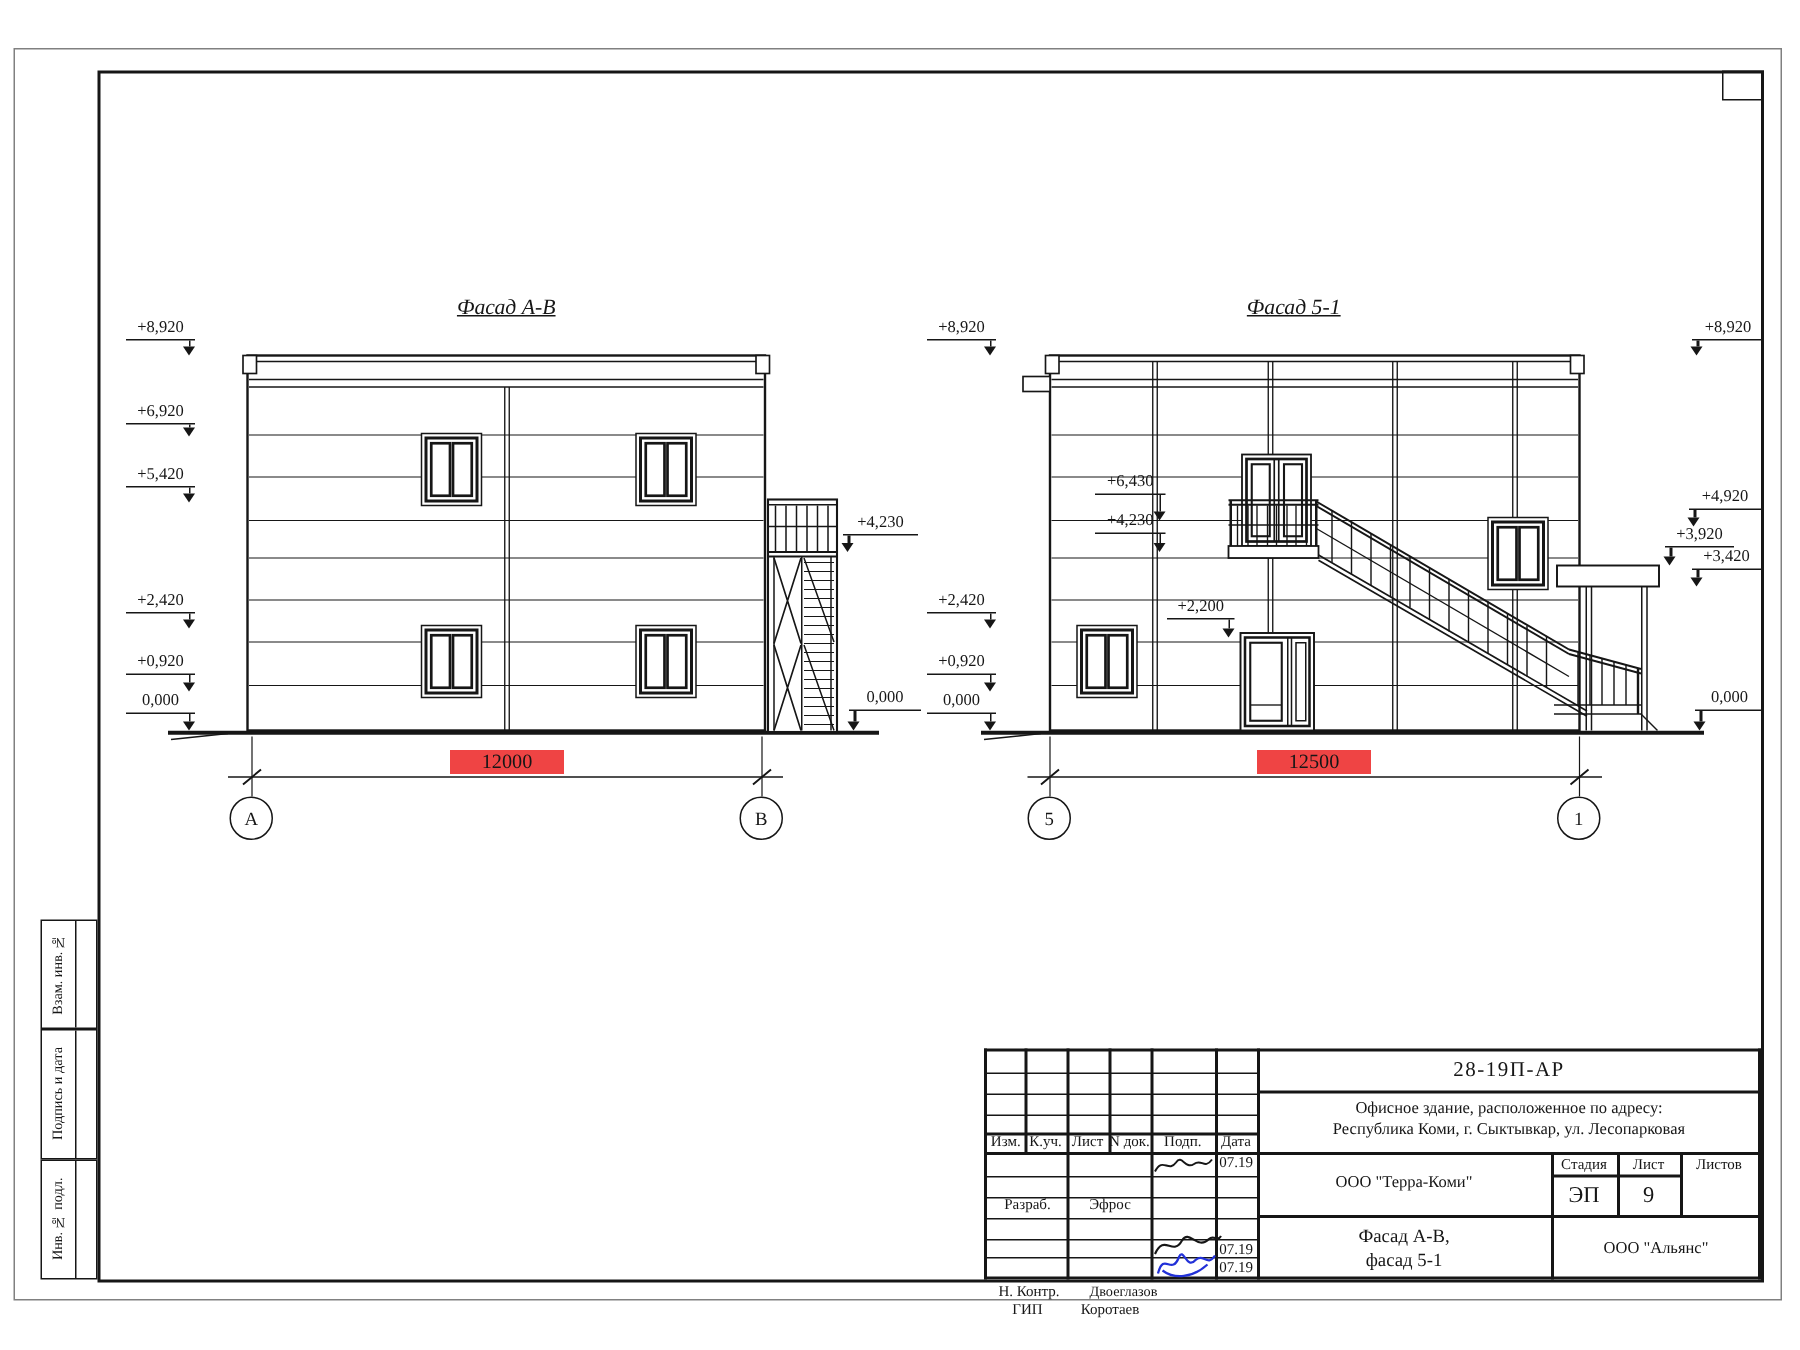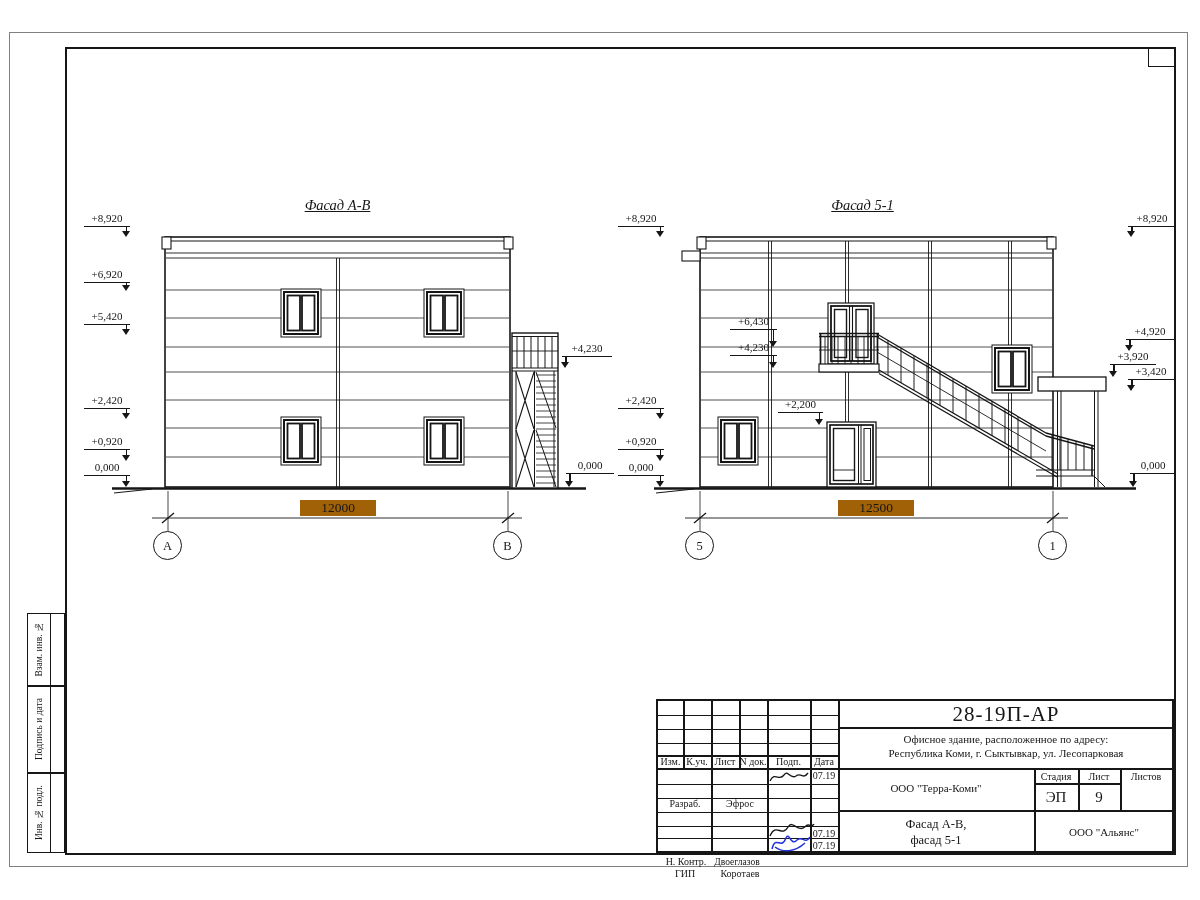--- a/index.html
+++ b/index.html
@@ -9,21 +9,21 @@
   .hl { position:absolute; background:#161616; }
   .vl { position:absolute; background:#161616; }
   
   .mark { position:absolute; text-align:center; font-size:11px; }
   .mark .lbl { display:block; border-bottom:1.5px solid #161616; height:14px; line-height:13px; padding:0 1px; white-space:nowrap; }
   .arr { position:absolute; top:100%; width:1.5px; background:#161616; }
   .arr::after { content:""; position:absolute; left:-3.7px; bottom:-6px;
     border-left:4.5px solid transparent; border-right:4.5px solid transparent; border-top:6.5px solid #161616; }
   .arr-r { right:3px; } .arr-l { left:3px; }
   .fac-title { position:absolute; font-size:14.5px; font-style:italic; text-decoration:underline; text-align:center; }
-  .dim-text { position:absolute; font-size:13.5px; text-align:center; background:#a16207; }
+  .dim-text { position:absolute; font-size:13.5px; text-align:center; background:#ef4444; }
   .bubble { position:absolute; width:29px; height:29px; border:1.3px solid #161616; border-radius:50%;
             text-align:center; line-height:28px; font-size:12.5px; background:#fff; box-sizing:border-box; }
   
   .outer-border { position:absolute; left:9px; top:32px; width:1179px; height:835px; border:1px solid #808080; box-sizing:border-box; }
   .frame { position:absolute; left:65px; top:47px; width:1111px; height:808px; border:2px solid #161616; box-sizing:border-box; }
   .corner-box { position:absolute; left:1148px; top:47px; width:28px; height:20px; border:1.7px solid #161616; box-sizing:border-box; }
   .strip { position:absolute; left:27px; top:613px; width:38px; height:240px; }
   .strip-cell { position:absolute; left:0; width:38px; border:1.3px solid #161616; box-sizing:border-box; display:flex; }
   .strip-label-col { width:22px; border-right:1.2px solid #161616; display:flex; align-items:center; justify-content:center; }
   .rot { writing-mode:vertical-rl; transform:rotate(180deg); font-size:9.5px; white-space:nowrap; }
@@ -304,37 +304,37 @@
     <div class="txt" style="left:27px;top:57px;width:28px">К.уч.</div>
     <div class="txt" style="left:55px;top:57px;width:28px">Лист</div>
     <div class="txt" style="left:83px;top:57px;width:28px">N док.</div>
     <div class="txt" style="left:111px;top:57px;width:43px">Подп.</div>
     <div class="txt" style="left:154px;top:57px;width:28px">Дата</div>
 
     <div class="txt txt-l" style="left:3px;top:71px;width:52px">Разраб.</div>
     <div class="txt txt-l" style="left:58px;top:71px;width:52px">Эфрос</div>
     <div class="txt" style="left:154px;top:71px;width:28px">07.19</div>
     <div class="txt txt-l" style="left:3px;top:129px;width:54px">Н. Контр.</div>
-    <div class="txt txt-l" style="left:46px;top:129px;width:70px;font-size:9.5px">Двоеглазов</div>
+    <div class="txt txt-l" style="left:58px;top:129px;width:70px;font-size:9.5px">Двоеглазов</div>
     <div class="txt" style="left:154px;top:129px;width:28px">07.19</div>
     <div class="txt txt-l" style="left:3px;top:141px;width:52px">ГИП</div>
     <div class="txt txt-l" style="left:58px;top:141px;width:52px">Коротаев</div>
     <div class="txt" style="left:154px;top:141px;width:28px">07.19</div>
 
     <svg class="sig" style="left:112px;top:70px" width="42" height="15" viewBox="0 0 42 15">
       <path d="M2 12 C7 2, 11 13, 16 6 C20 0, 22 11, 28 7 C33 3, 35 11, 40 4" fill="none" stroke="#161616" stroke-width="1.3"></path>
     </svg>
     <svg class="sig" style="left:112px;top:119px" width="48" height="22" viewBox="0 0 48 22">
       <path d="M2 18 C8 4, 14 20, 20 9 C25 1, 30 16, 38 8 C41 5, 44 10, 46 6" fill="none" stroke="#161616" stroke-width="1.4"></path>
     </svg>
     <svg class="sig" style="left:113px;top:132px" width="44" height="23" viewBox="0 0 44 23">
       <path d="M3 18 C7 3, 12 20, 17 7 C20 0, 22 16, 28 9 C33 4, 36 14, 41 6 M6 16 C14 22, 26 21, 36 12" fill="none" stroke="#2231d8" stroke-width="1.5"></path>
     </svg>
 
-    <div class="txt" style="left:182px;top:4px;width:336px;font-size:21px;line-height:22px;letter-spacing:1px">28-19П-АР</div>
+    <div class="txt" style="left:182px;top:4px;width:336px;font-size:14px;line-height:22px;letter-spacing:1px">28-19П-АР</div>
     <div class="txt" style="left:190px;top:33px;width:320px;font-size:11px;line-height:14px">Офисное здание, расположенное по адресу:</div>
     <div class="txt" style="left:190px;top:47px;width:320px;font-size:11px;line-height:14px">Республика Коми, г. Сыктывкар, ул. Лесопарковая</div>
     <div class="txt" style="left:182px;top:83px;width:196px;font-size:11px">ООО "Терра-Коми"</div>
     <div class="txt" style="left:378px;top:72px;width:44px">Стадия</div>
     <div class="txt" style="left:422px;top:72px;width:42px">Лист</div>
     <div class="txt" style="left:464px;top:72px;width:52px">Листов</div>
     <div class="txt" style="left:378px;top:89px;width:44px;font-size:15px;line-height:18px">ЭП</div>
     <div class="txt" style="left:422px;top:89px;width:42px;font-size:15px;line-height:18px">9</div>
     <div class="txt" style="left:182px;top:117px;width:196px;font-size:12.5px;line-height:16px">Фасад А-В,</div>
     <div class="txt" style="left:182px;top:133px;width:196px;font-size:12.5px;line-height:16px">фасад 5-1</div>

